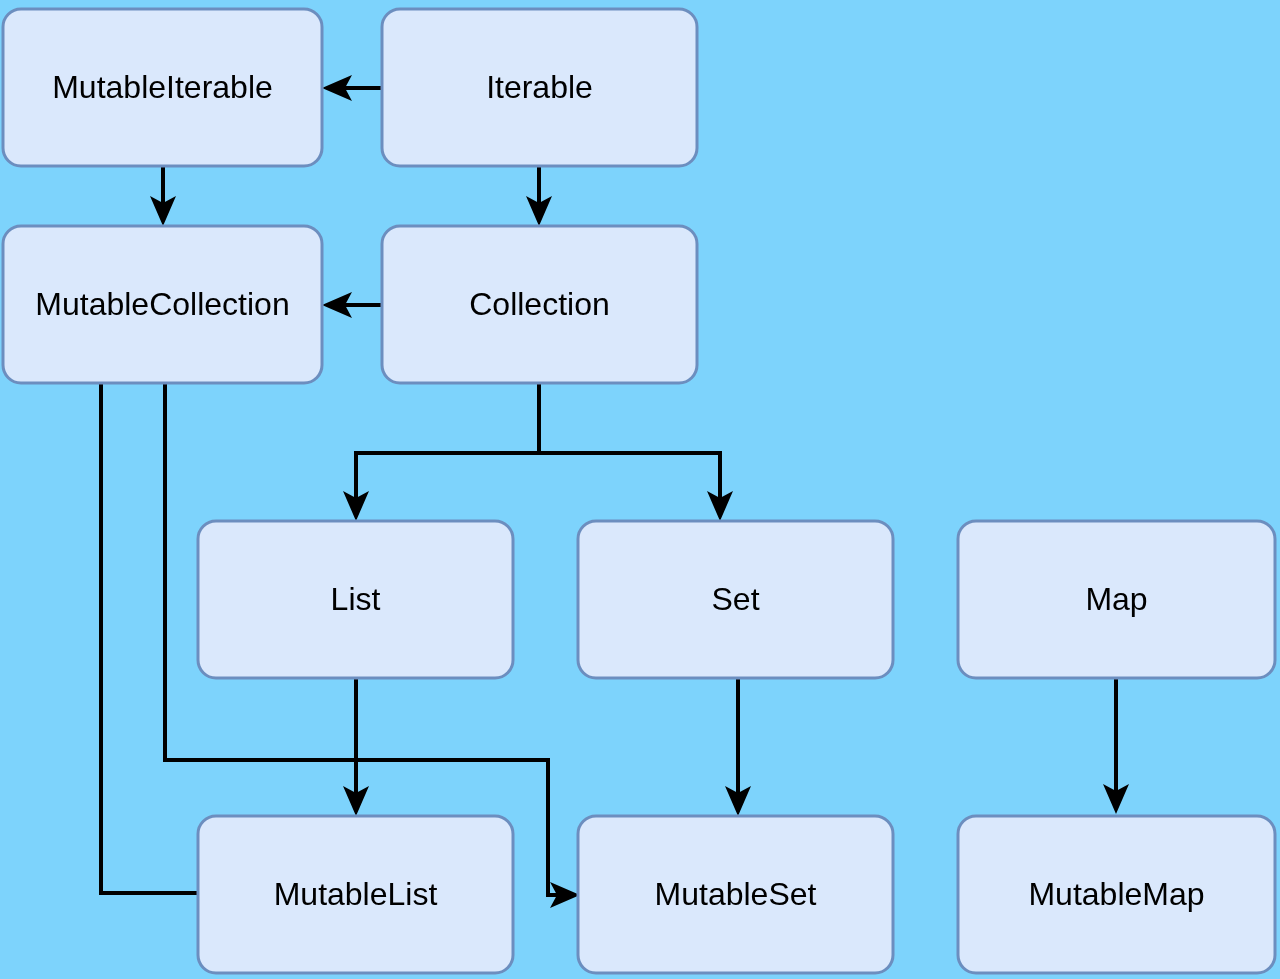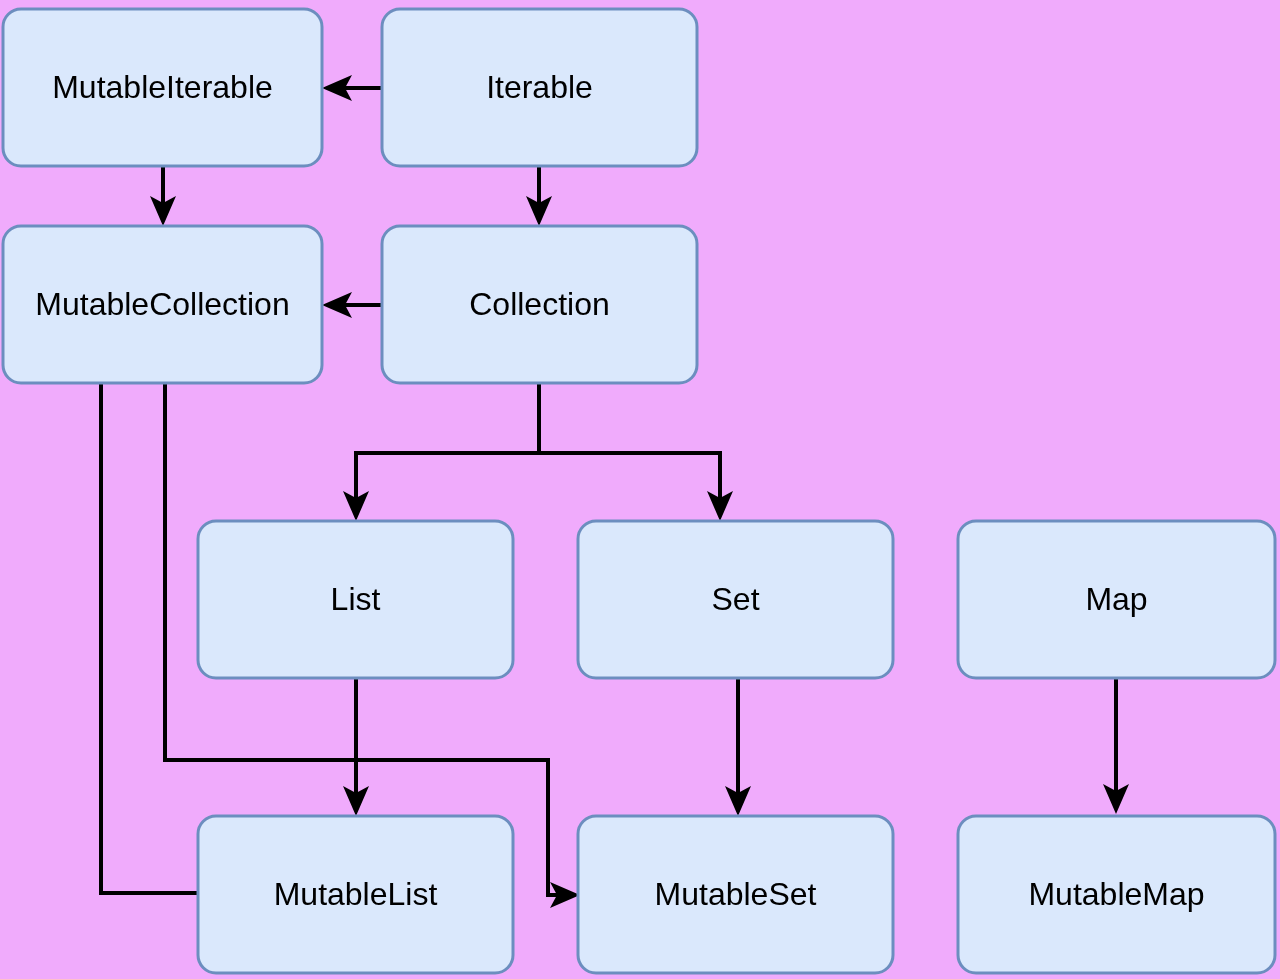--- a/index.html
+++ b/index.html
@@ -10,21 +10,21 @@
   body {
     width: 1280px;
     height: 979px;
     overflow: hidden;
     font-family: "Liberation Sans", sans-serif;
   }
   #diagram-root {
     position: relative;
     width: 1280px;
     height: 979px;
-    background: #f0abfc;
+    background: #7dd3fc;
   }
   svg#diagram-svg {
     display: block;
     width: 1280px;
     height: 979px;
   }
   .node-box {
     fill: #dae8fc;
     stroke: #6c8ebf;
     stroke-width: 3;

